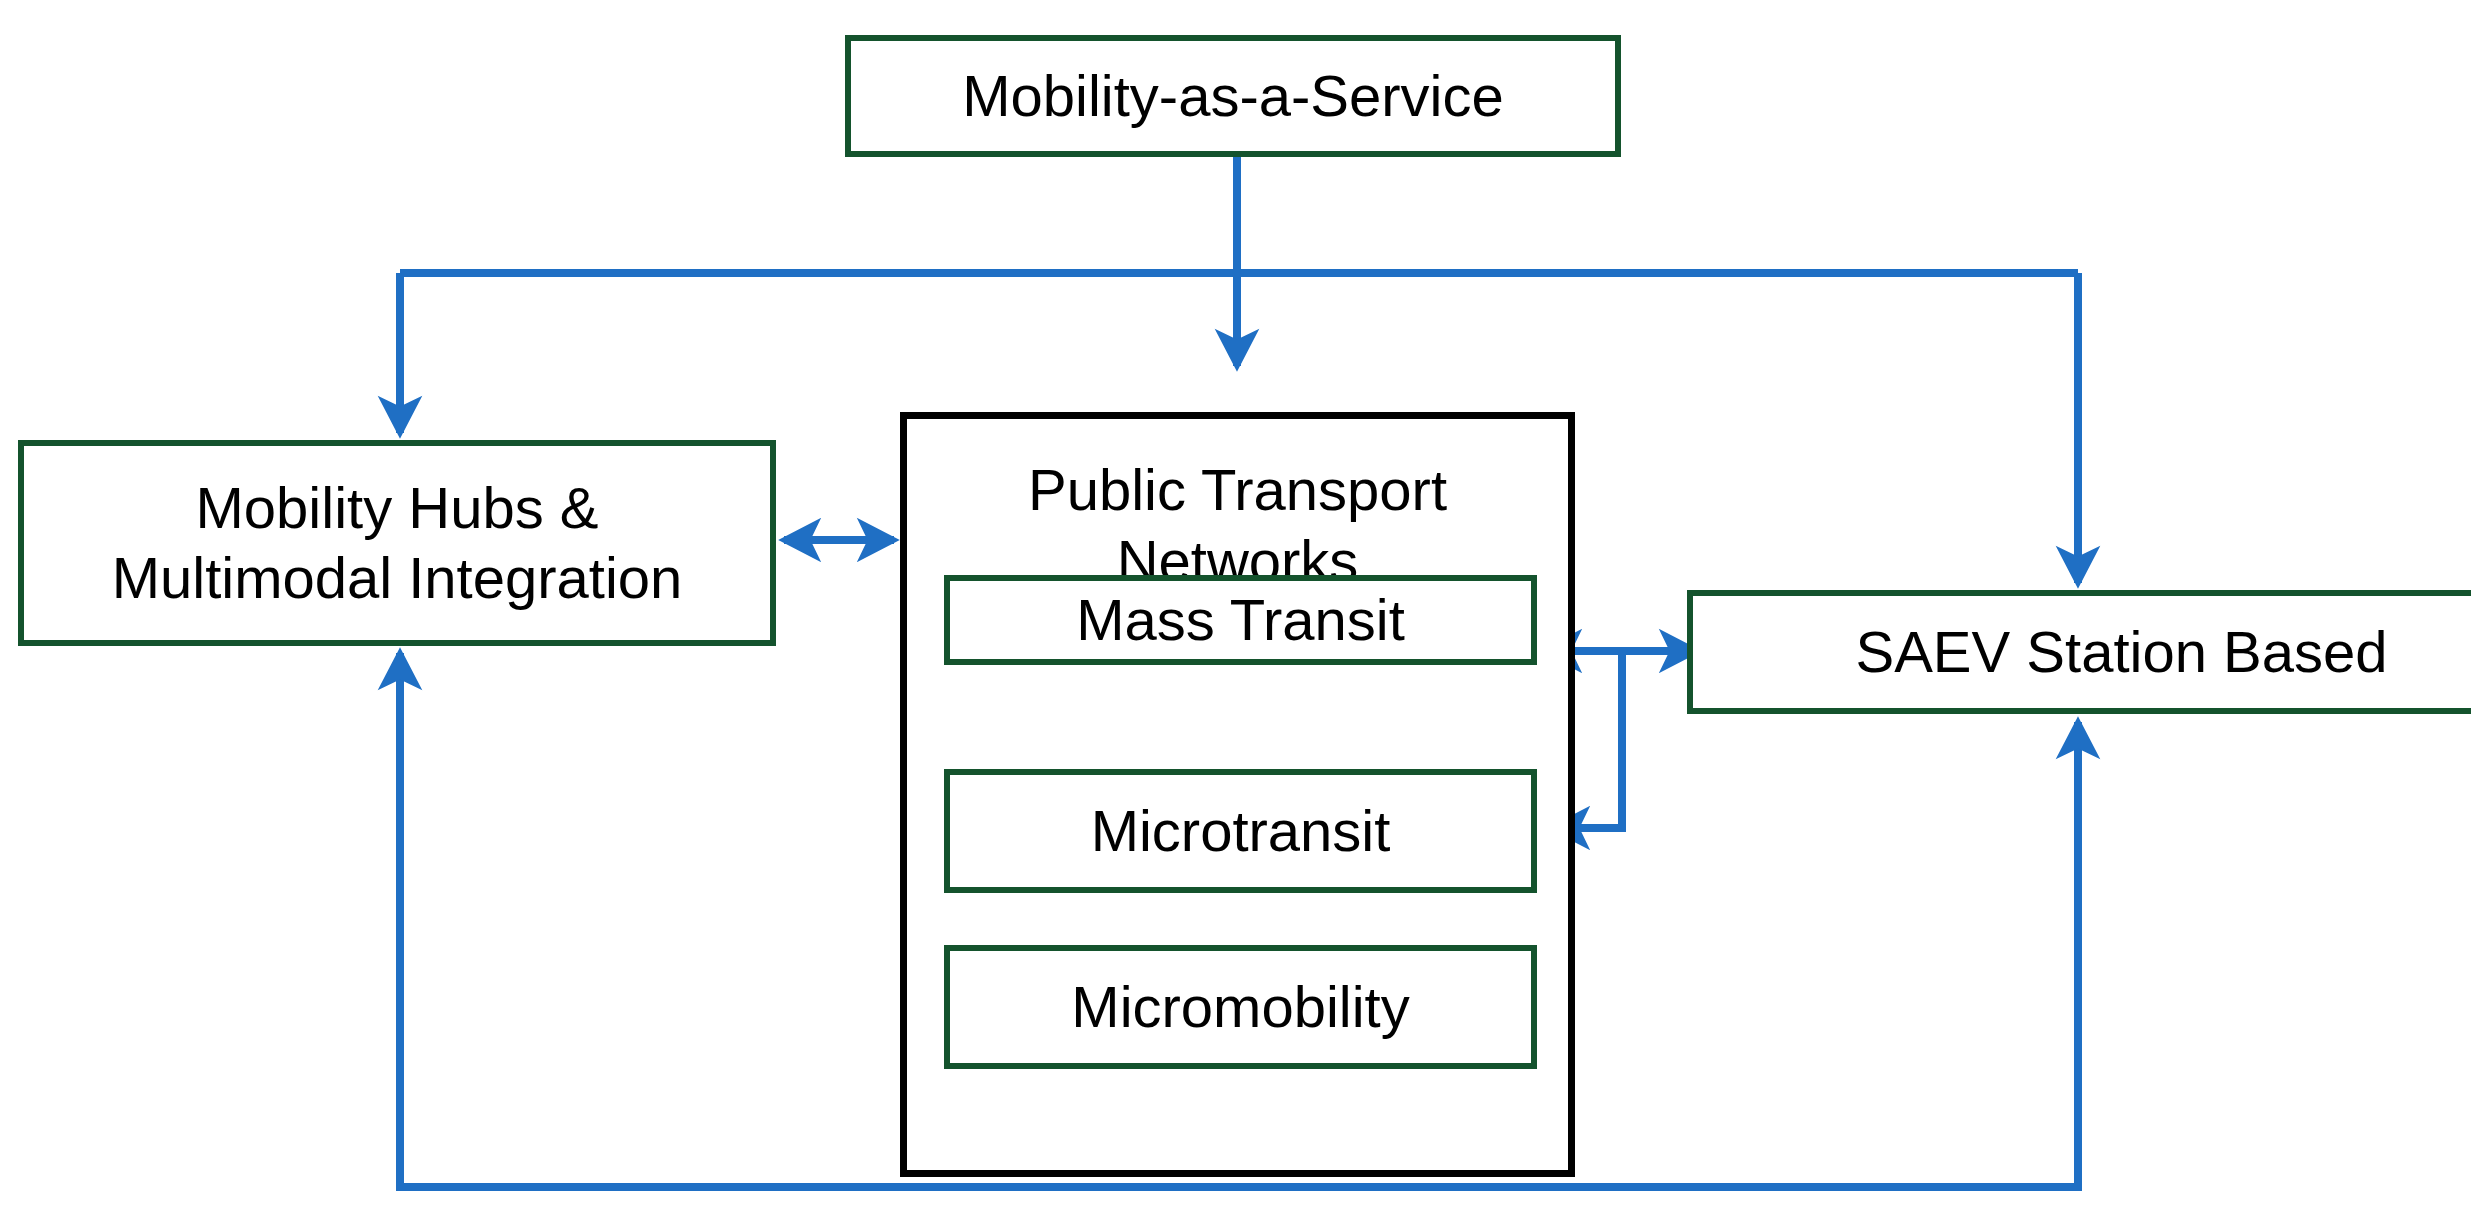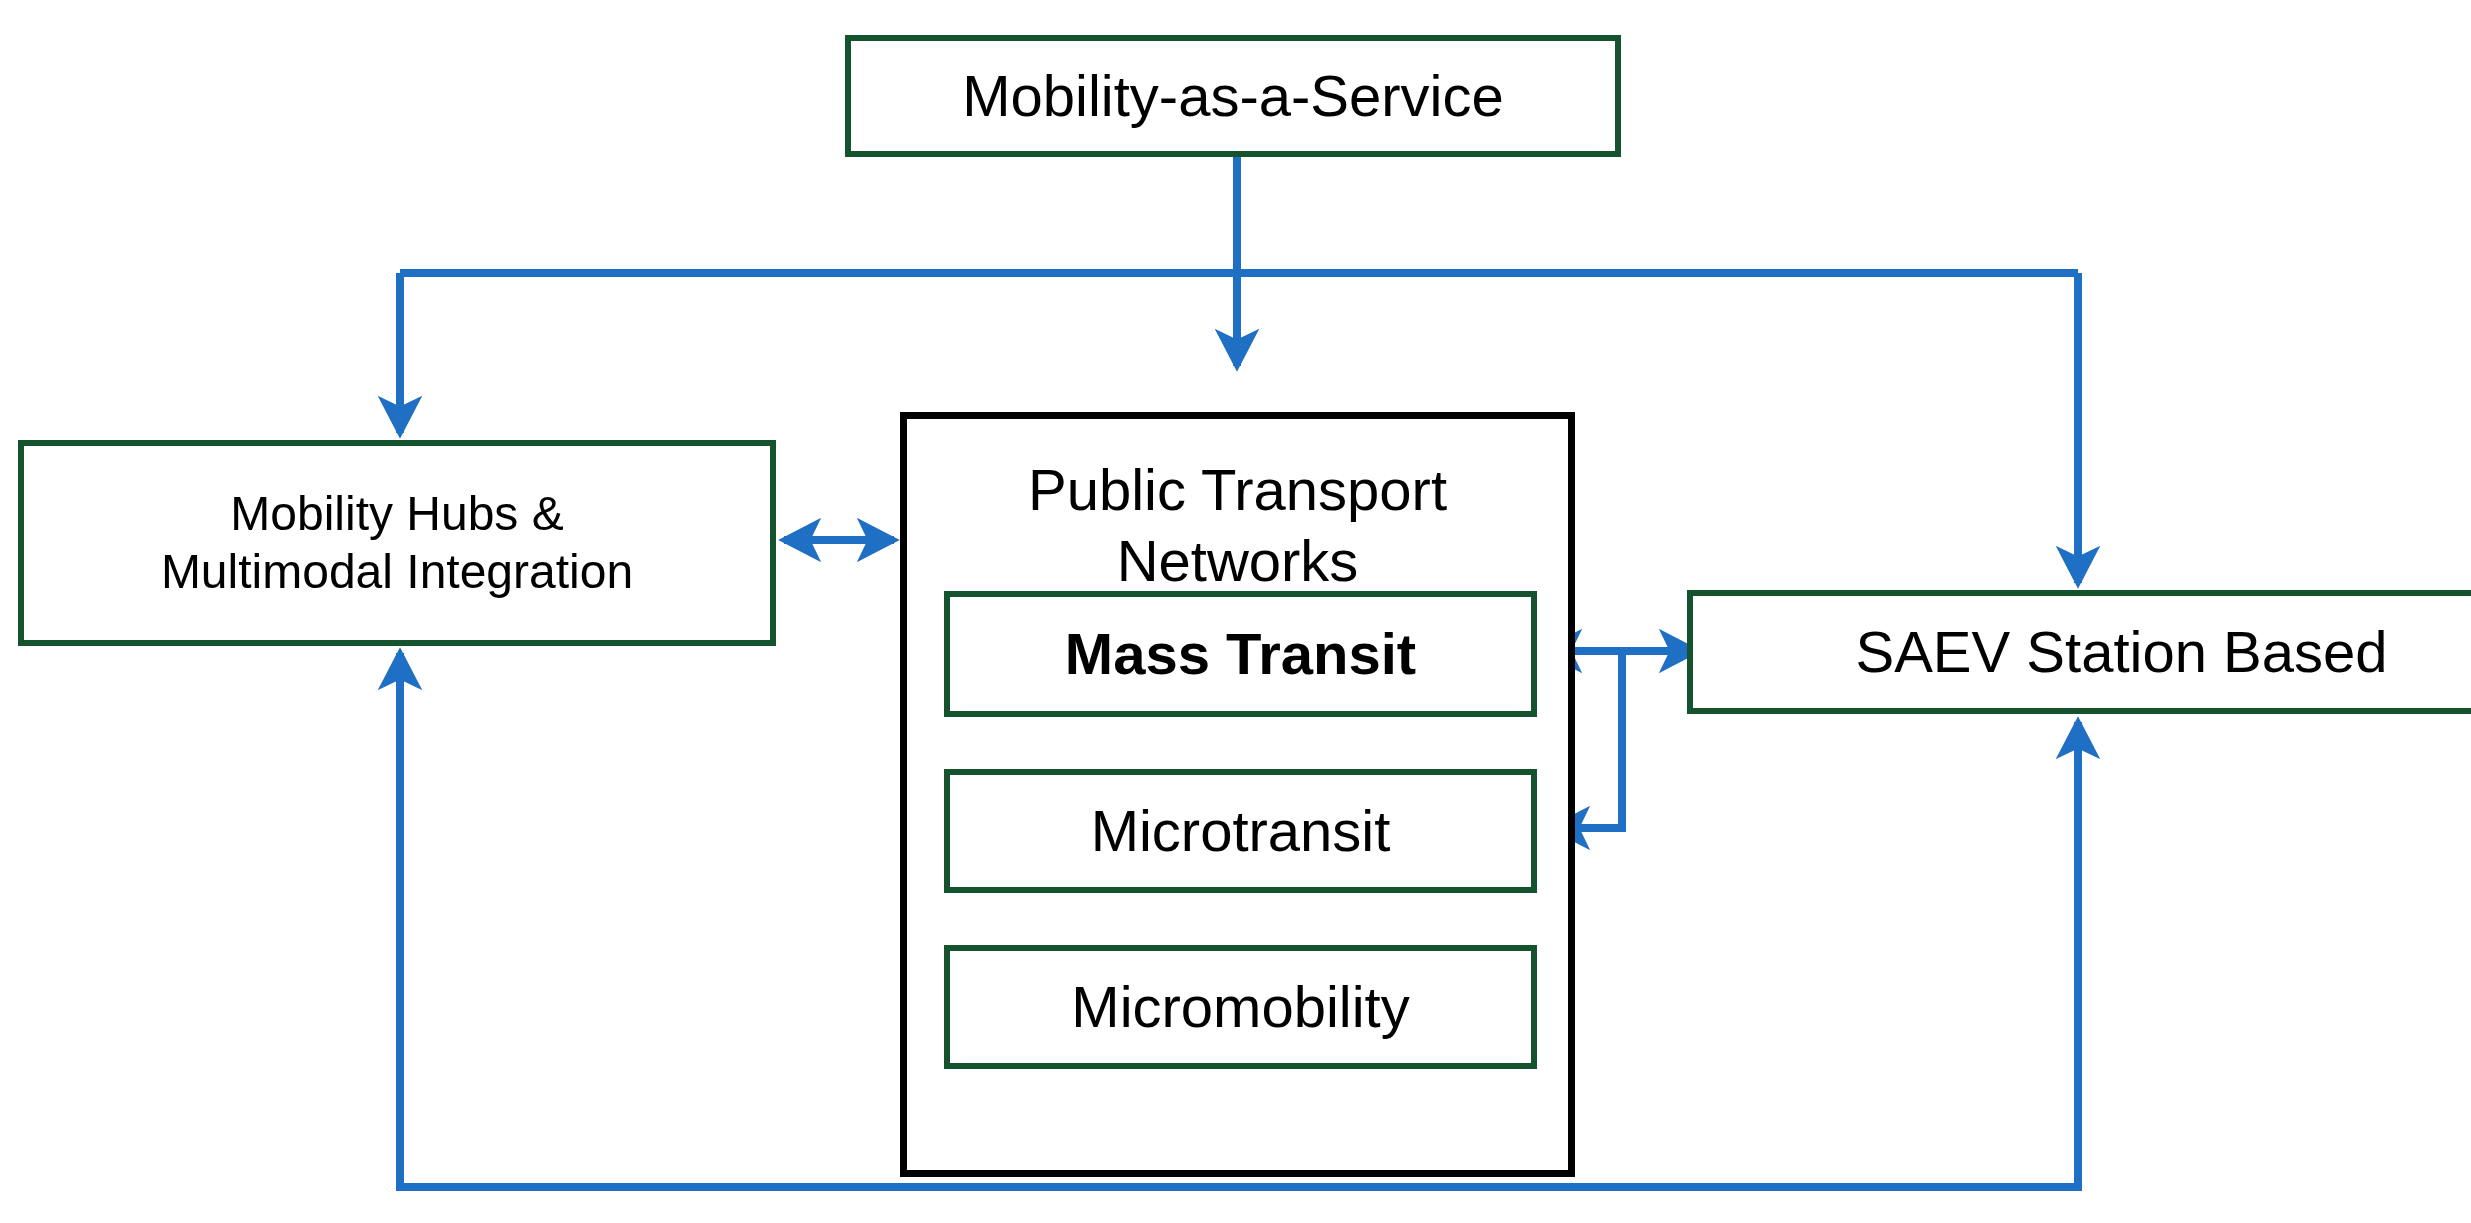--- a/index.html
+++ b/index.html
@@ -45,40 +45,39 @@
     white-space: pre-line;
   }
 
   
   #node-maas {
     left: 845px; top: 35px; width: 776px; height: 122px;
     font-size: 58px;
   }
   #node-hubs {
     left: 18px; top: 440px; width: 758px; height: 206px;
-    font-size: 48px;
+    font-size: 58px;
   }
   #node-ptn {
     left: 900px; top: 372px; width: 675px; height: 765px;
     display: block;
     margin-top: 40px;
   }
   #ptn-title {
     position: absolute;
     left: 0; top: 36px; width: 100%;
     text-align: center;
     font-size: 58px;
     color: #000000;
     line-height: 1.22;
     white-space: pre-line;
   }
   #node-mass {
-    left: 944px; top: 591px; width: 593px; height: 126px;
+    left: 944px; top: 575px; width: 593px; height: 90px;
     font-size: 58px;
-    font-weight: bold;
   }
   #node-micro-transit {
     left: 944px; top: 769px; width: 593px; height: 124px;
     font-size: 58px;
   }
   #node-micro-mobility {
     left: 944px; top: 945px; width: 593px; height: 124px;
     font-size: 58px;
   }
   #node-saev {

